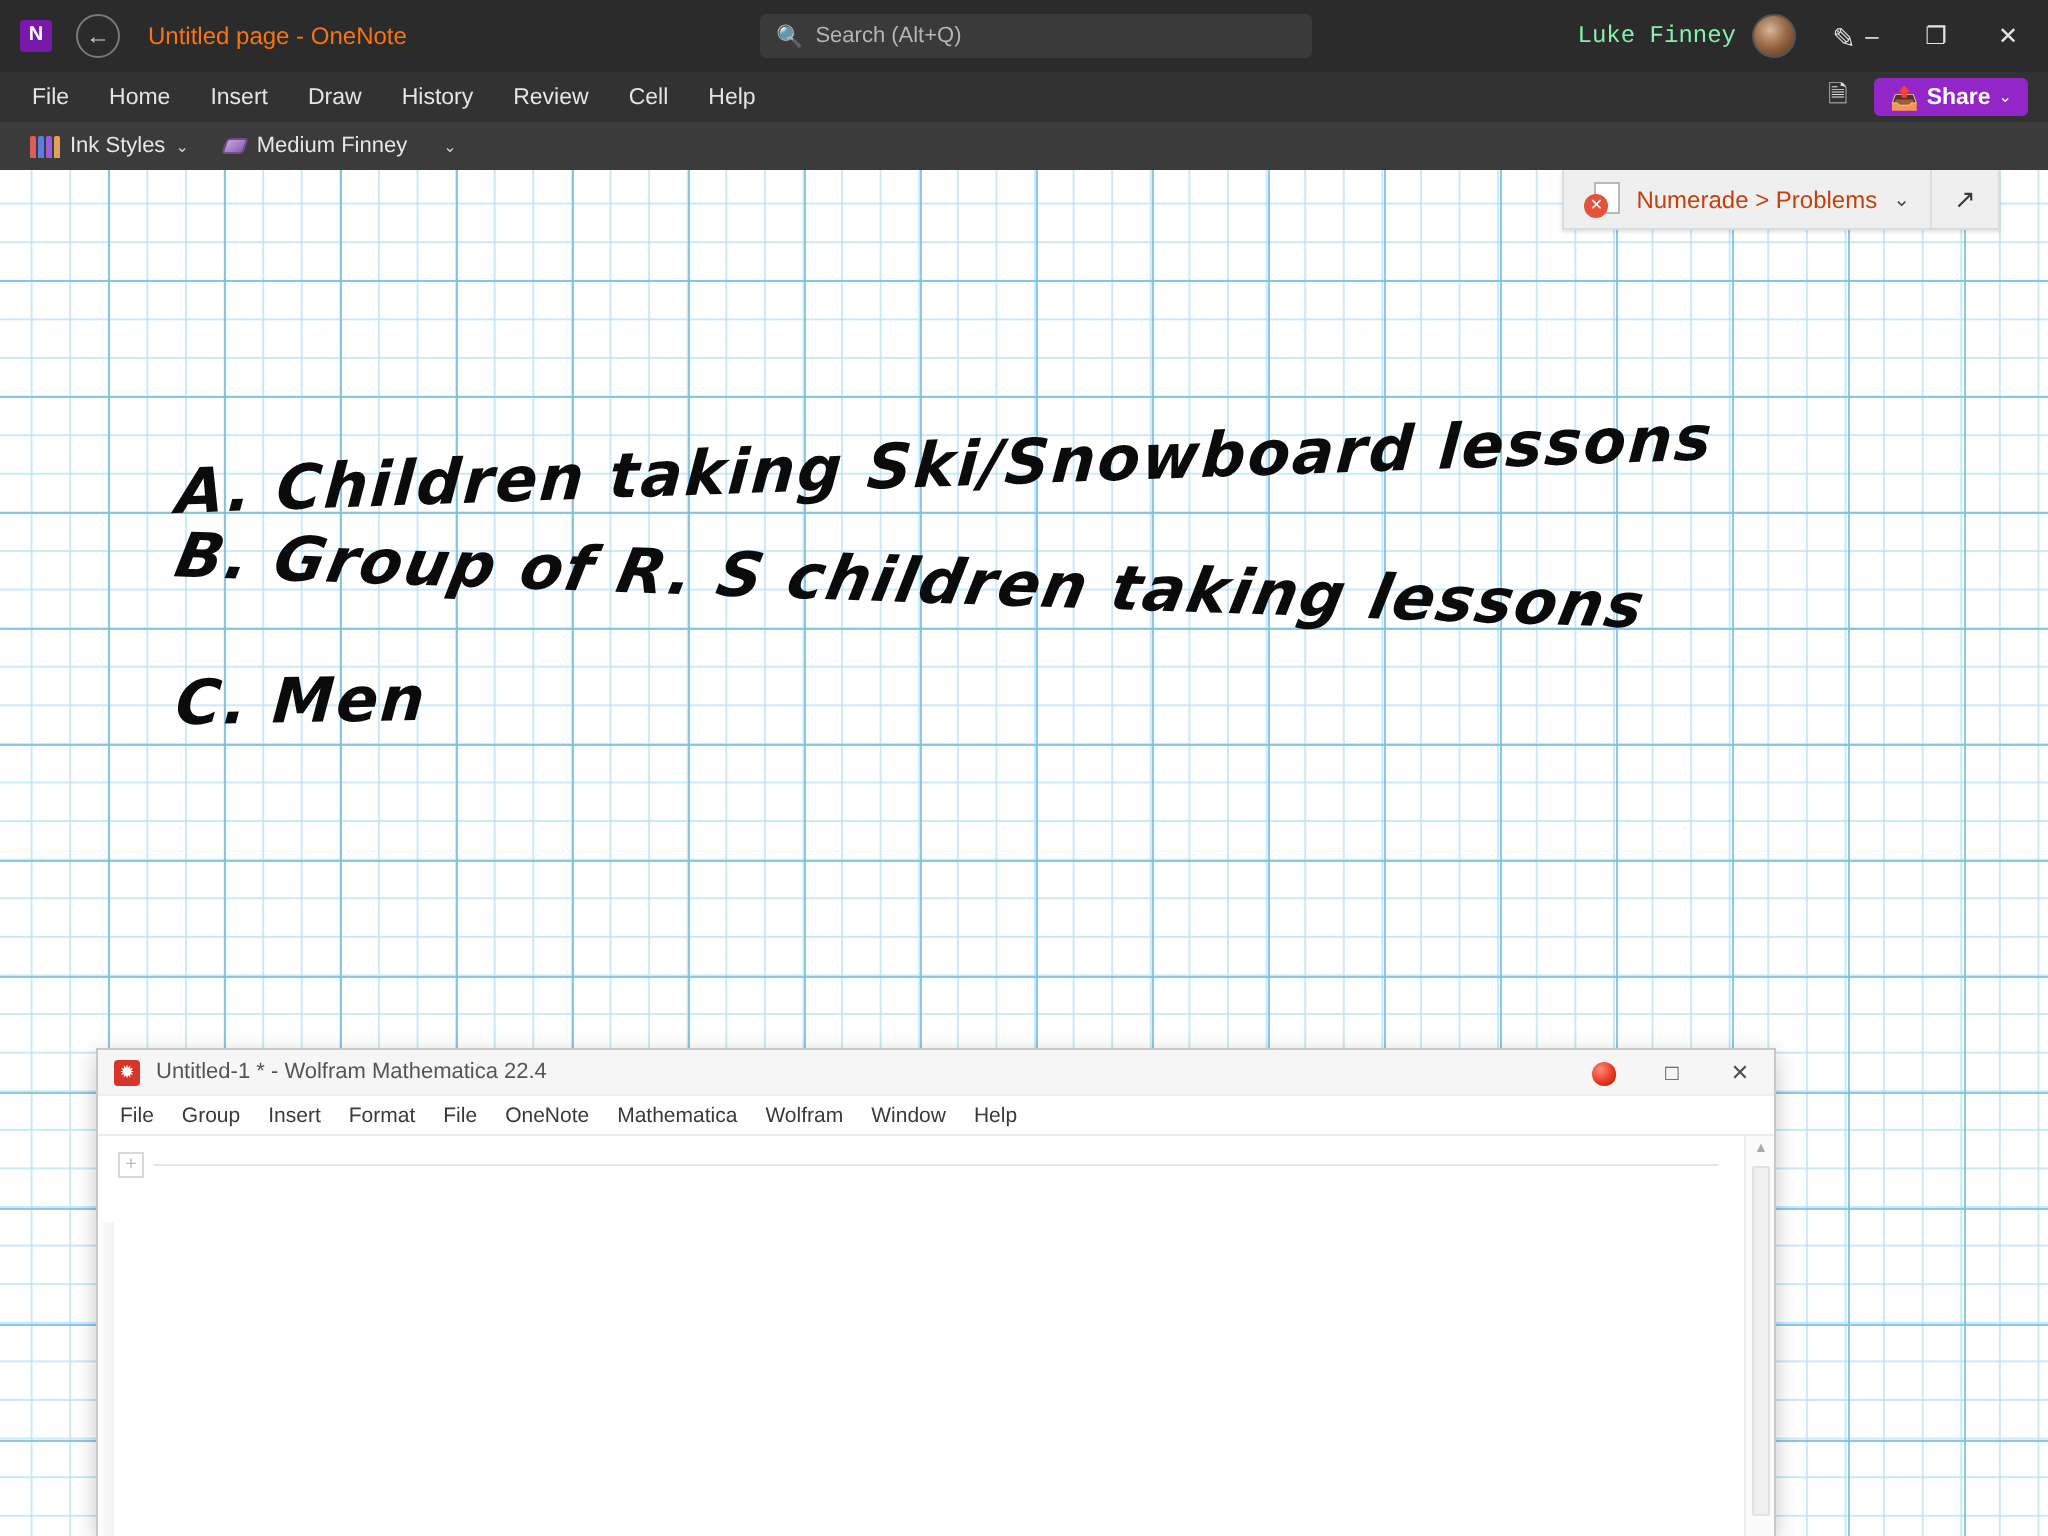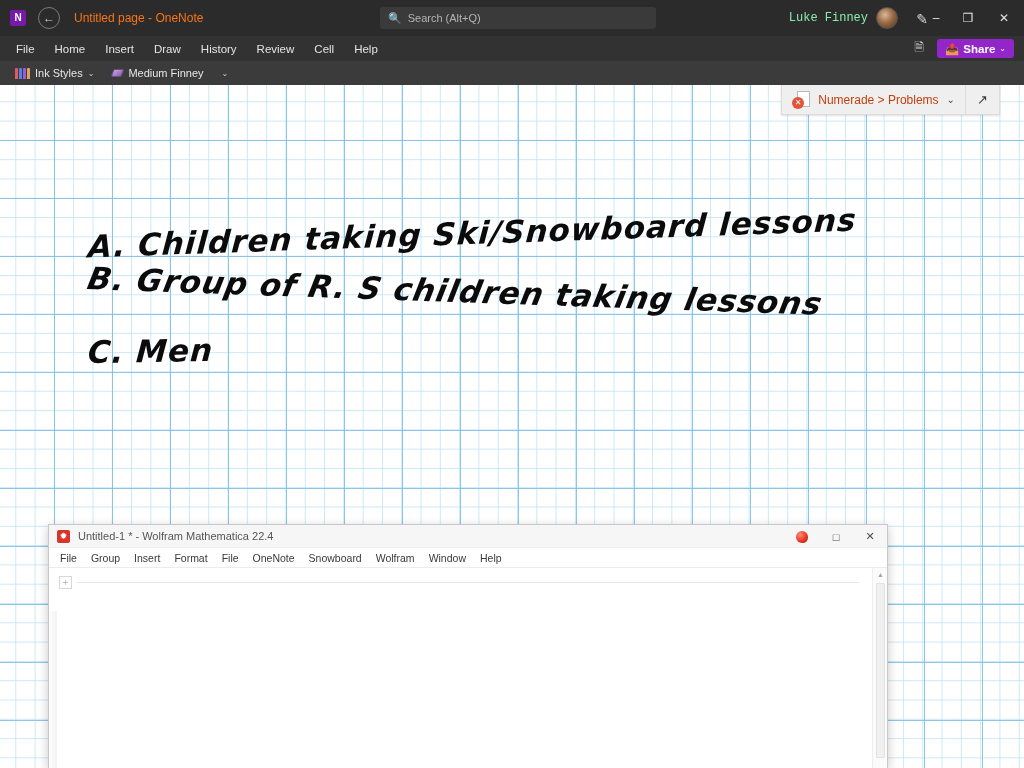--- a/index.html
+++ b/index.html
@@ -322,21 +322,21 @@
       </div>
     </div>
 
     <div class="mma-menu">
       <div class="mma-menu-item first">File</div>
       <div class="mma-menu-item">Group</div>
       <div class="mma-menu-item">Insert</div>
       <div class="mma-menu-item">Format</div>
       <div class="mma-menu-item">File</div>
       <div class="mma-menu-item">OneNote</div>
-      <div class="mma-menu-item">Snowboard</div>
+      <div class="mma-menu-item">Mathematica</div>
       <div class="mma-menu-item">Wolfram</div>
       <div class="mma-menu-item">Window</div>
       <div class="mma-menu-item">Help</div>
     </div>
 
     <div class="mma-body">
       <div class="mma-edge-left"></div>
       <div class="mma-cellbar">
         <div class="mma-plus">+</div>
         <div class="mma-cellline"></div>

